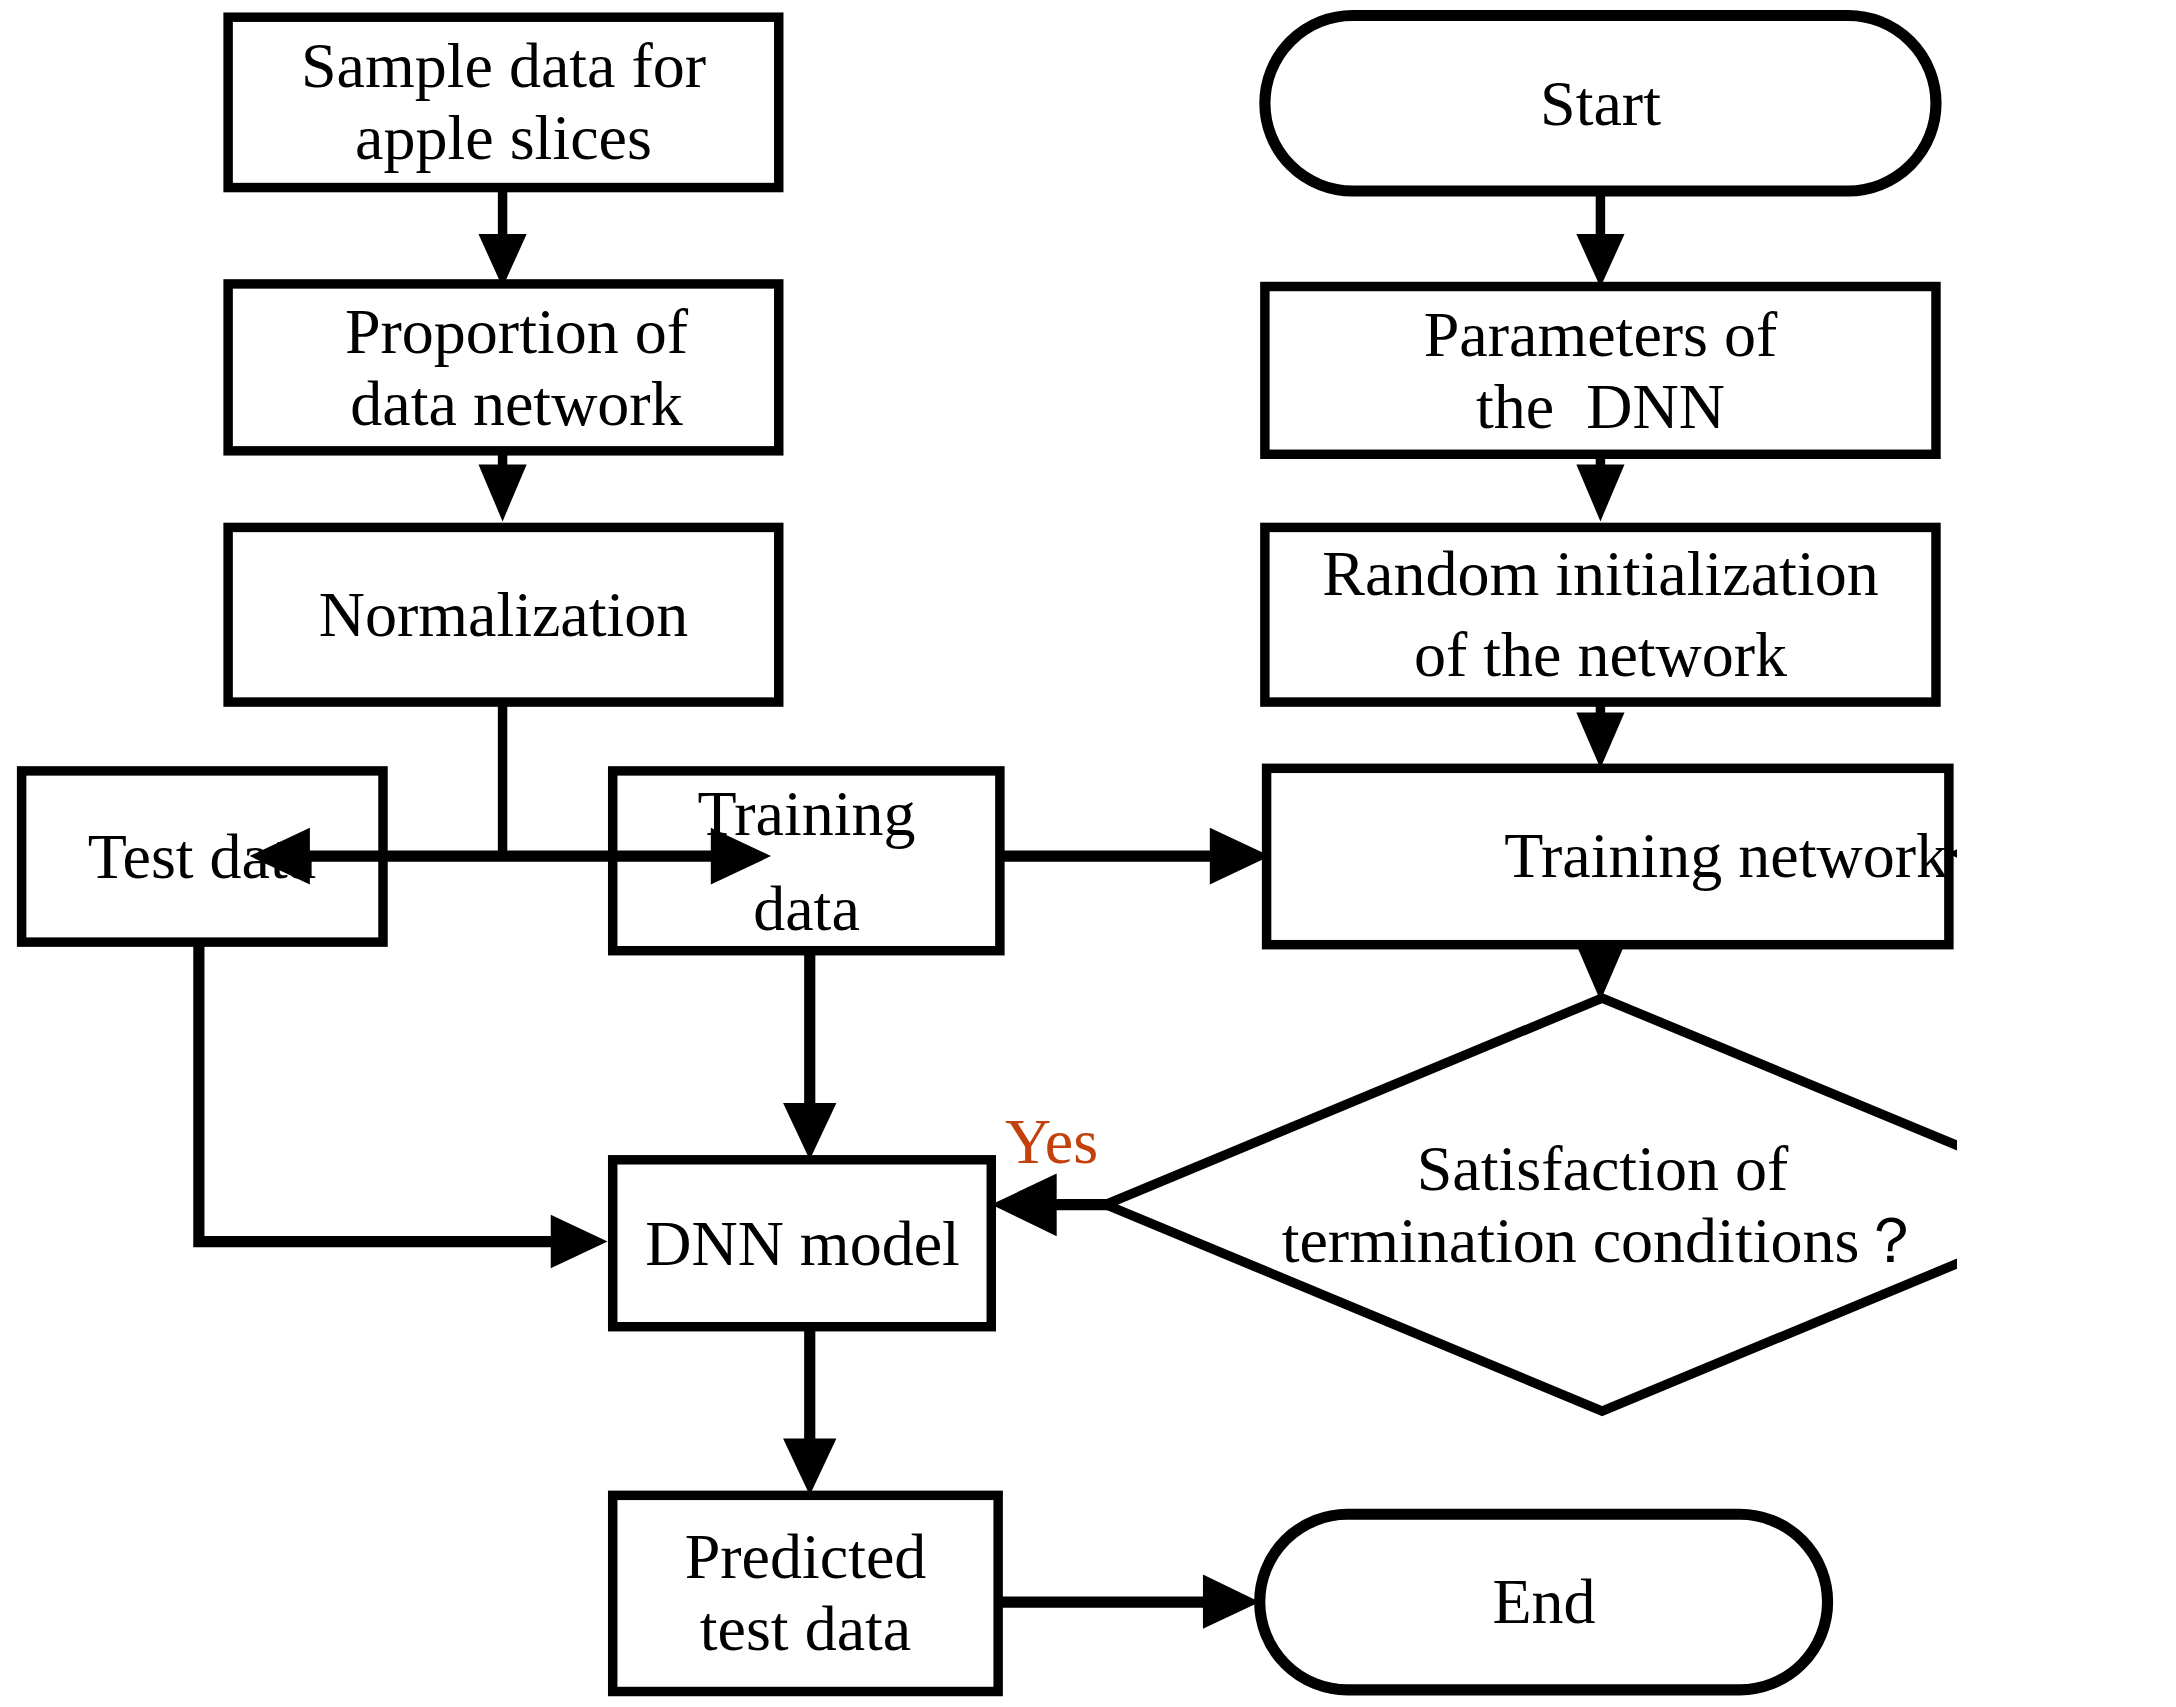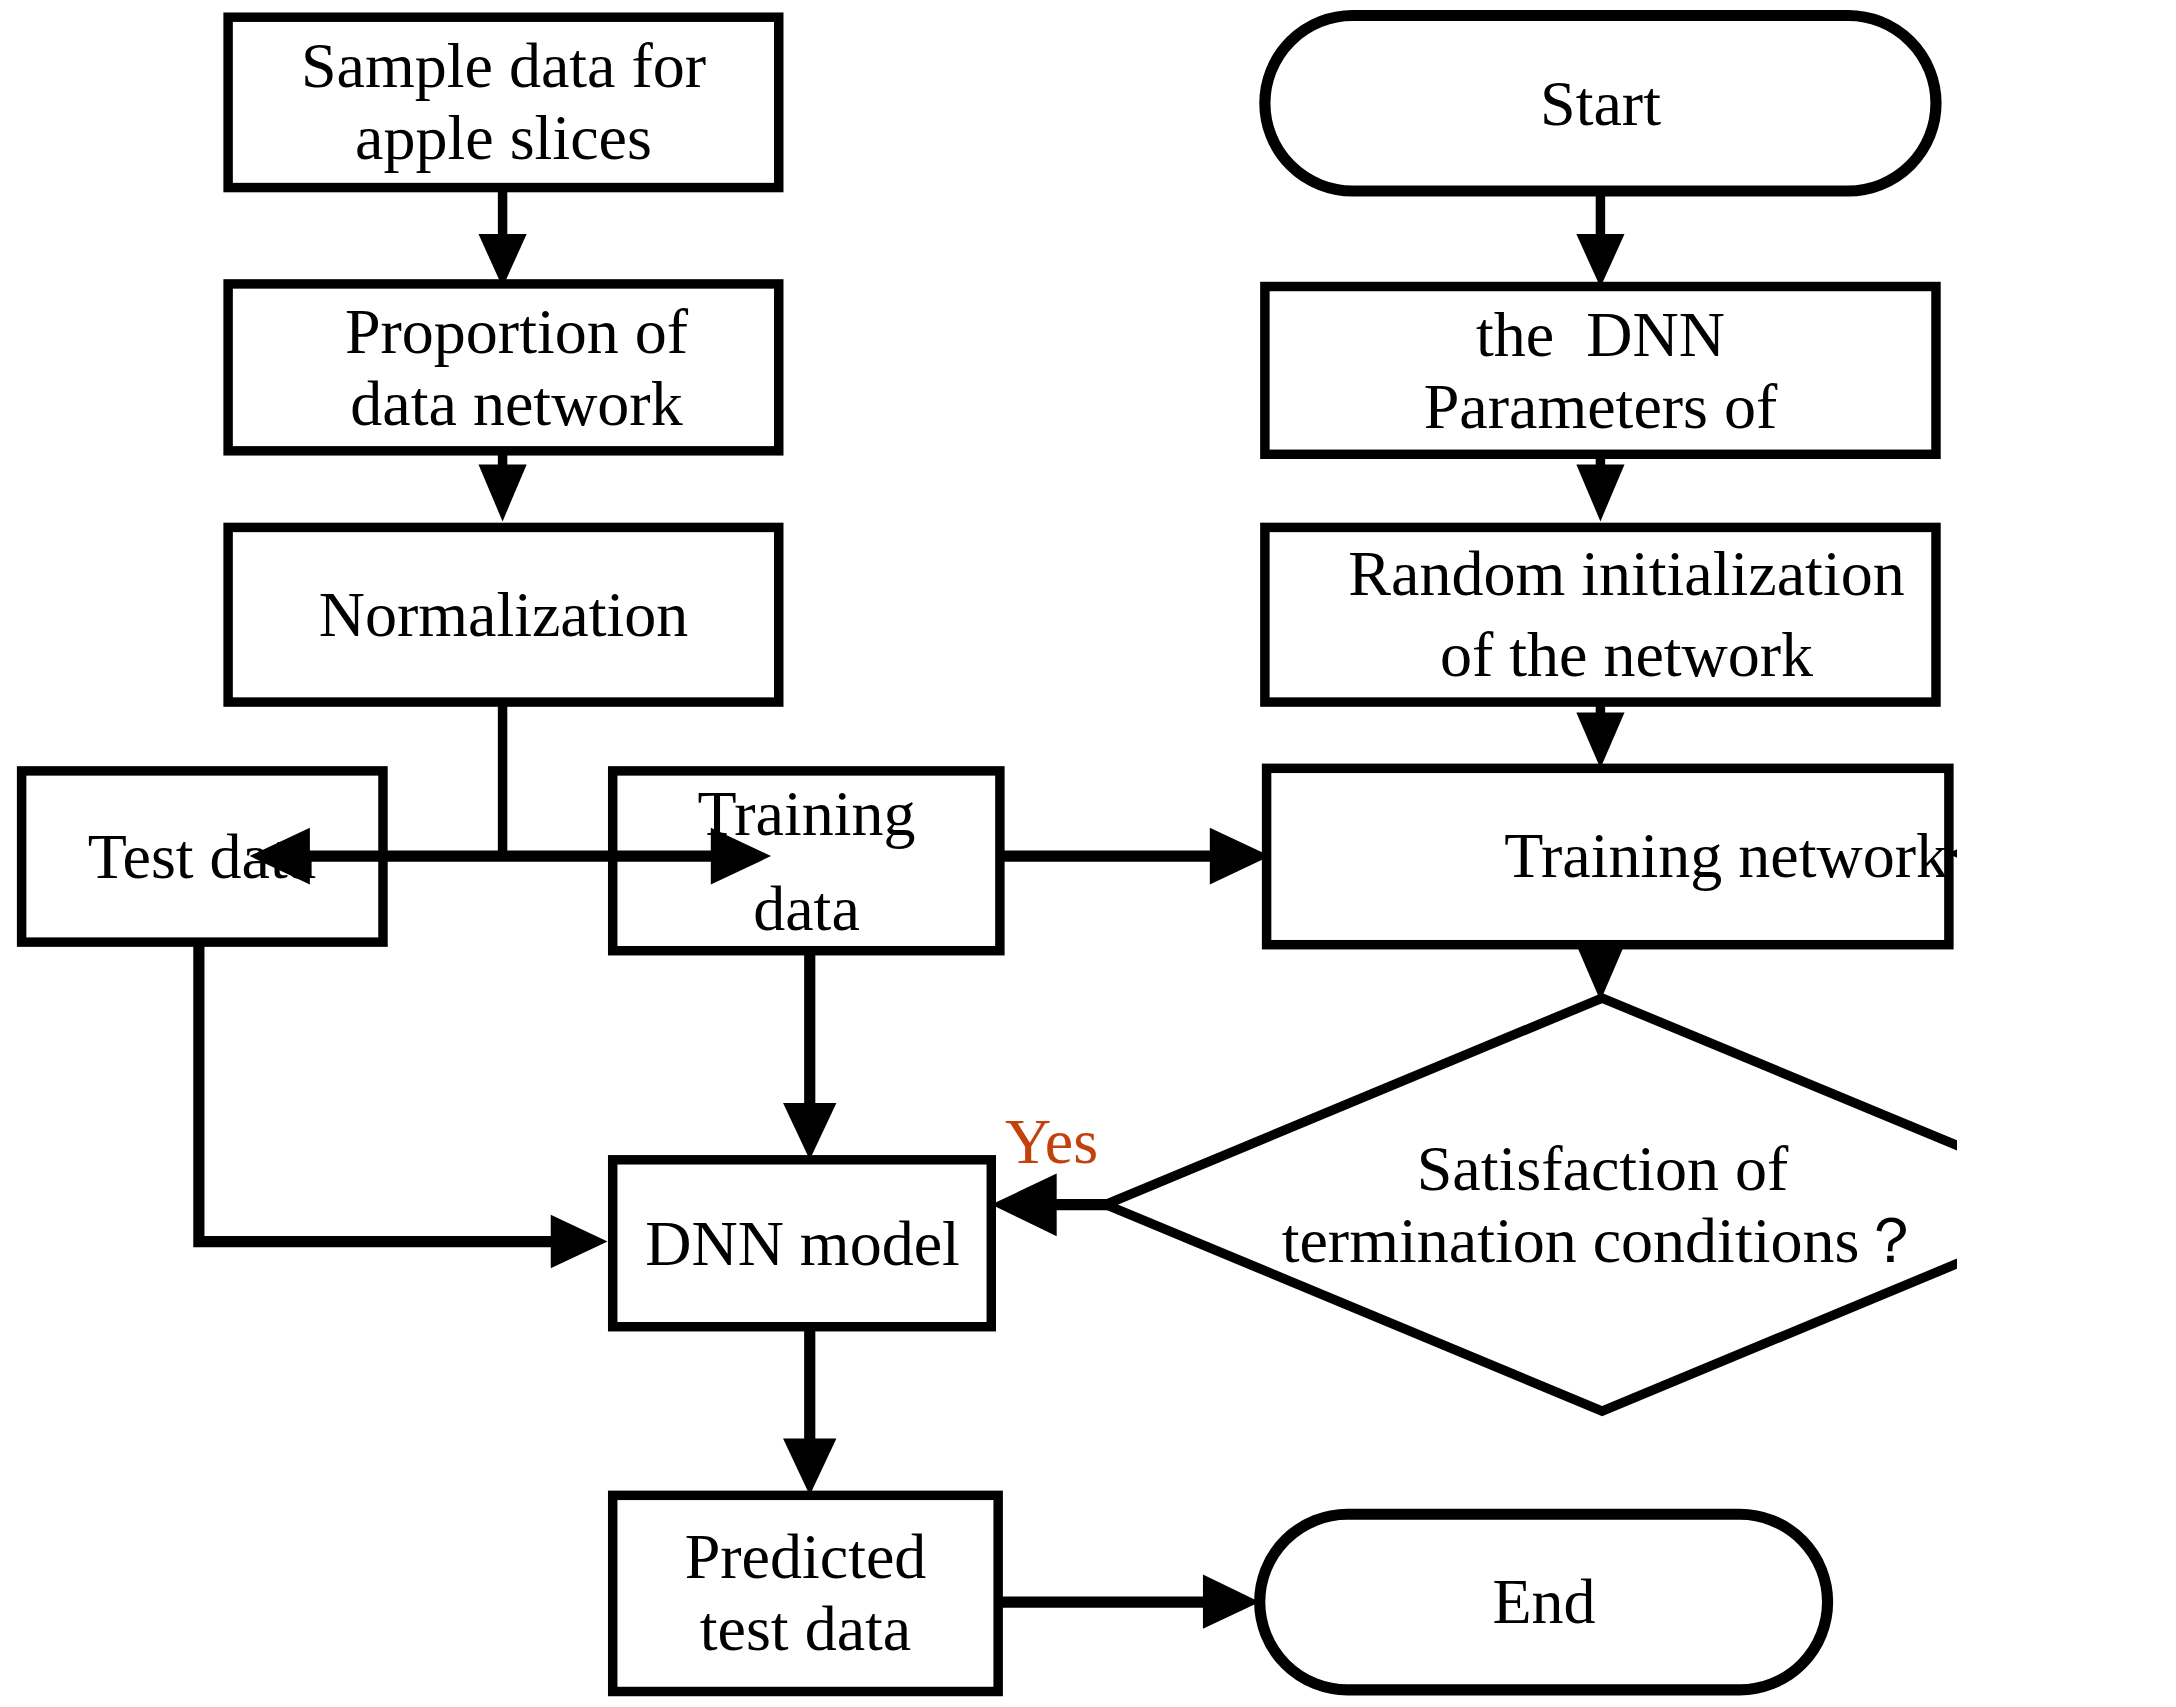--- a/index.html
+++ b/index.html
@@ -182,25 +182,25 @@
   <div class="node-label" style="left:613px; top:1495px; width:385px; height:196px;">
     <span class="lbl-line">Predicted</span>
     <span class="lbl-line">test data</span>
   </div>
 
   <div class="node-label" style="left:1265px; top:15.5px; width:671px; height:176px;">
     <span class="lbl-line">Start</span>
   </div>
 
   <div class="node-label" style="left:1265px; top:287px; width:671px; height:168px;">
+    <span class="lbl-line">Parameters of</span>
     <span class="lbl-line">the  DNN</span>
-    <span class="lbl-line">Parameters of</span>
-  </div>
-
-  <div class="node-label" style="left:1291px; top:527px; width:671px; height:175px;gap:9px;">
+  </div>
+
+  <div class="node-label" style="left:1265px; top:527px; width:671px; height:175px;gap:9px;">
     <span class="lbl-line">Random initialization</span>
     <span class="lbl-line">of the network</span>
   </div>
 
   <div class="node-label" style="left:1266px; top:768px; width:682px; height:176px;align-items:flex-end;">
     <span class="lbl-line">Training network</span>
   </div>
 
   <div class="node-label" style="left:1252px; top:1112px; width:701px; height:185px;">
     <span class="lbl-line">Satisfaction of</span>

